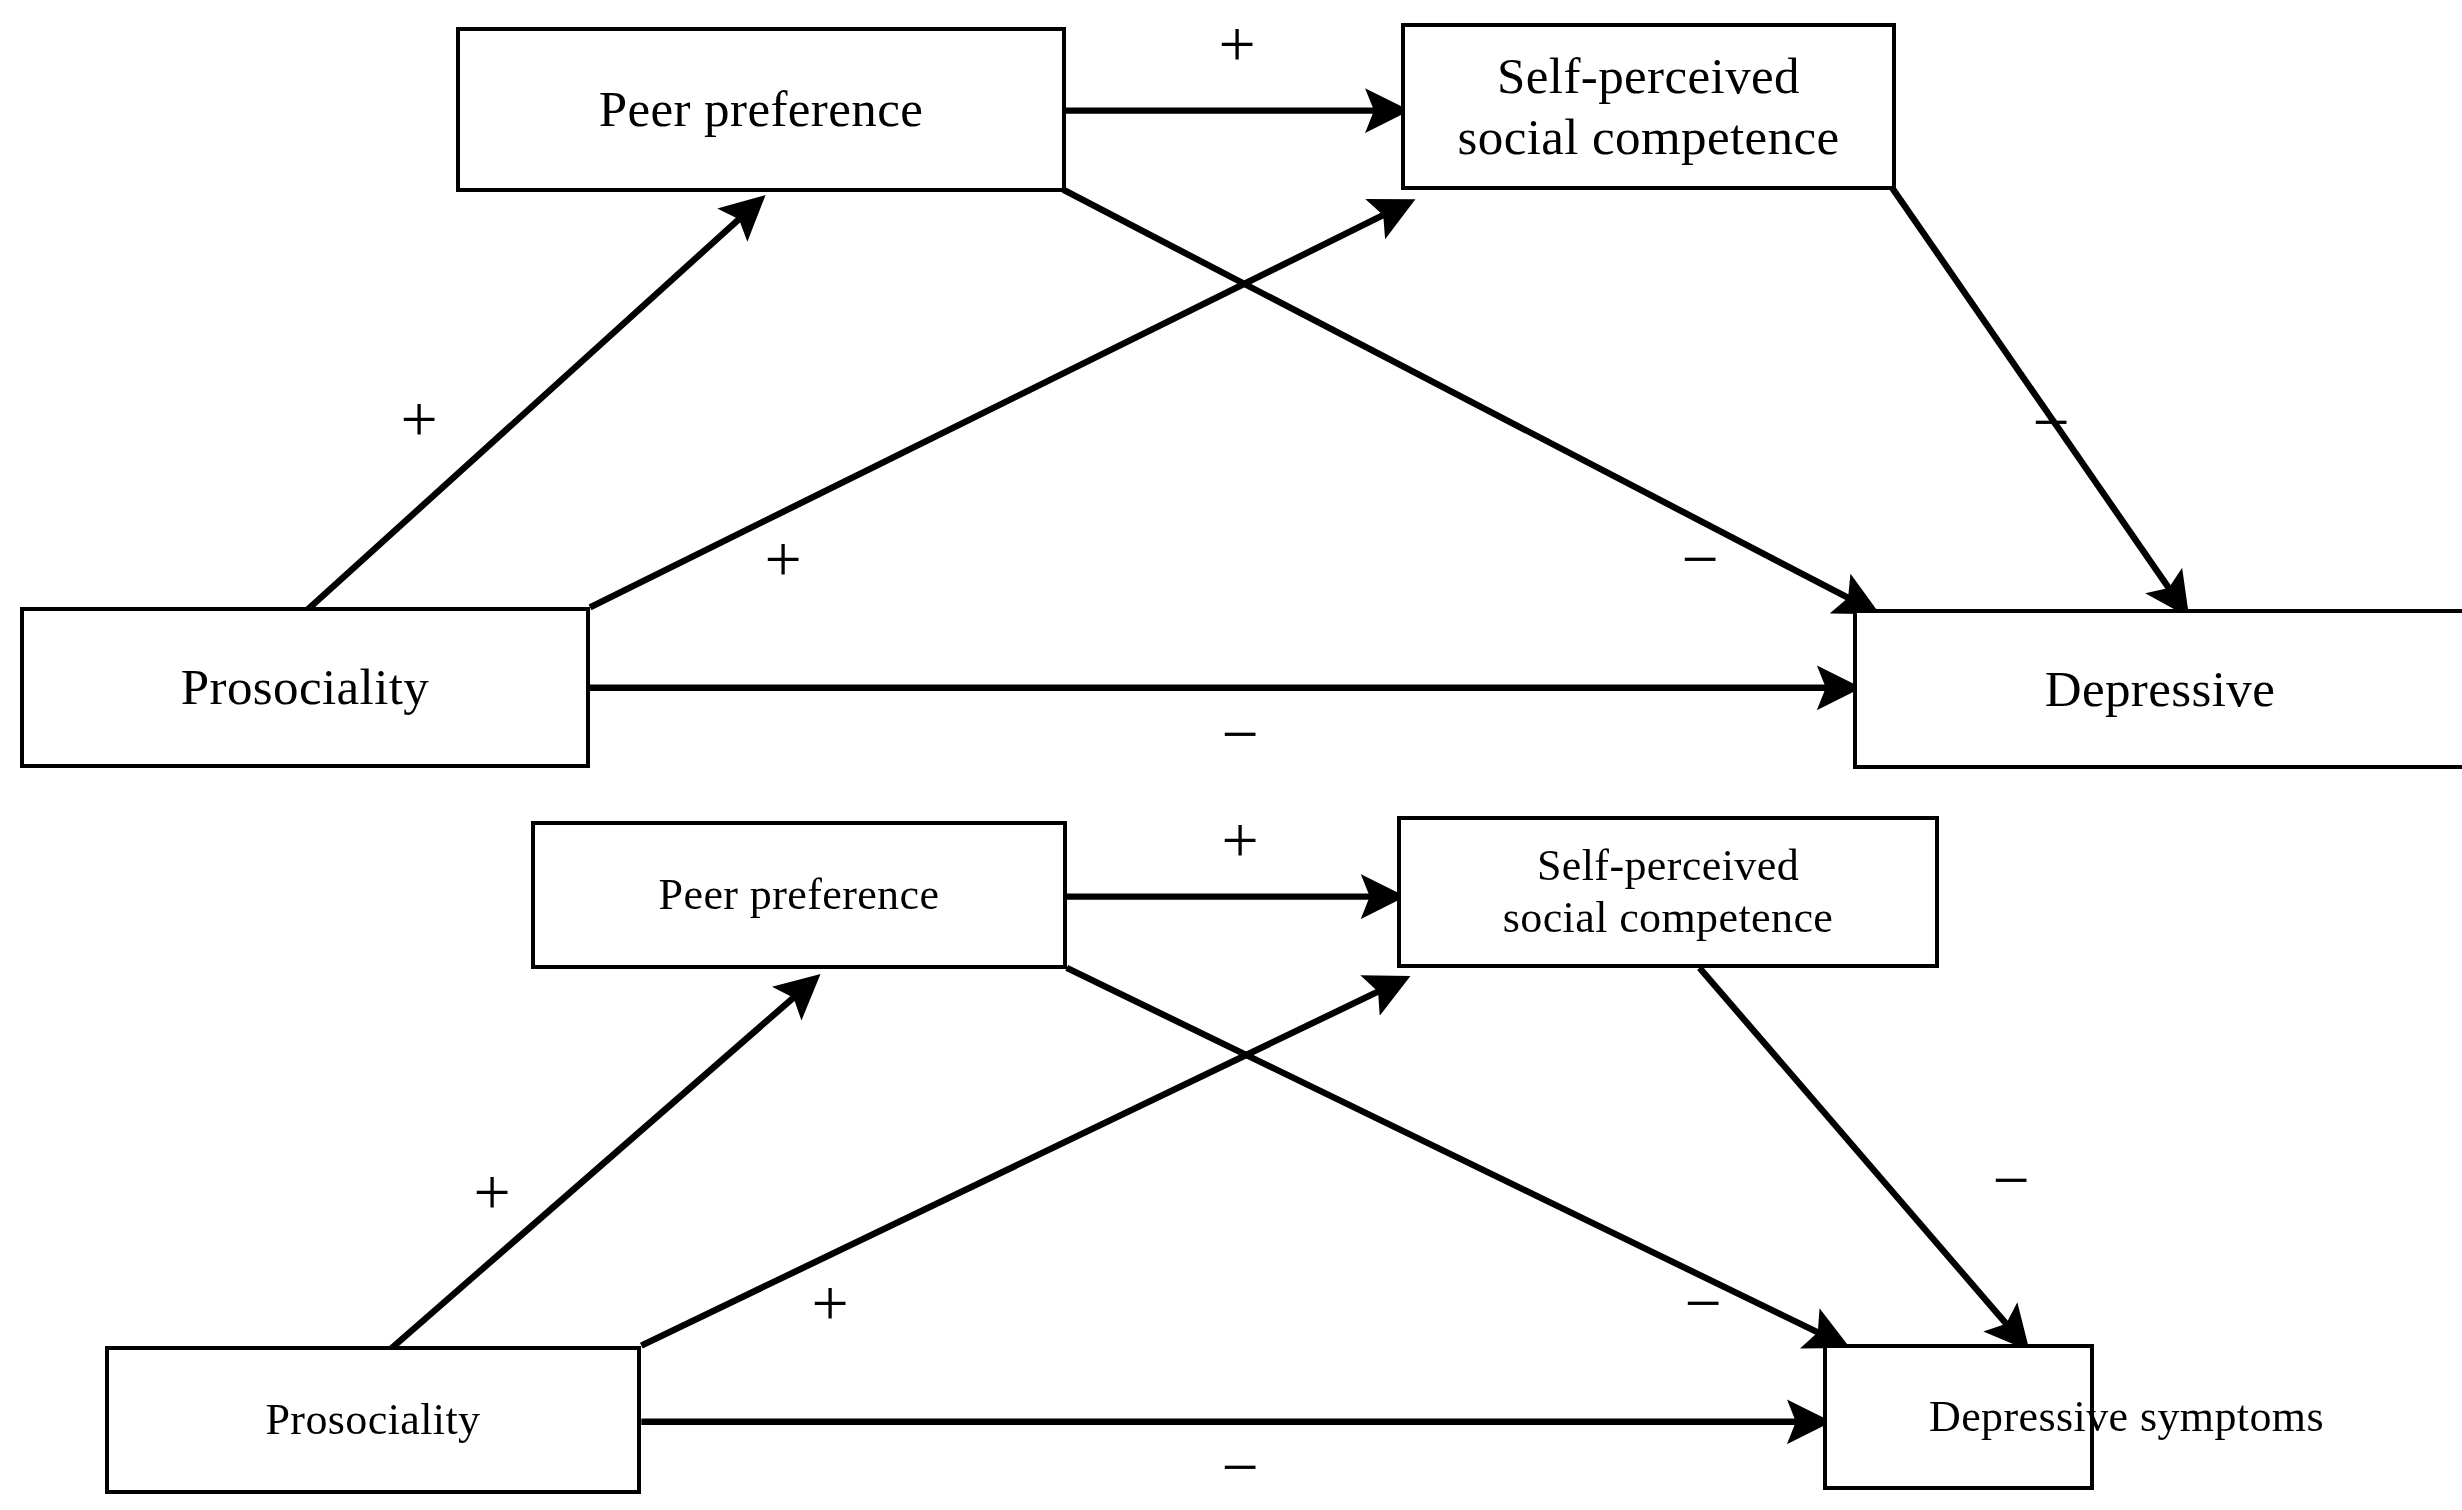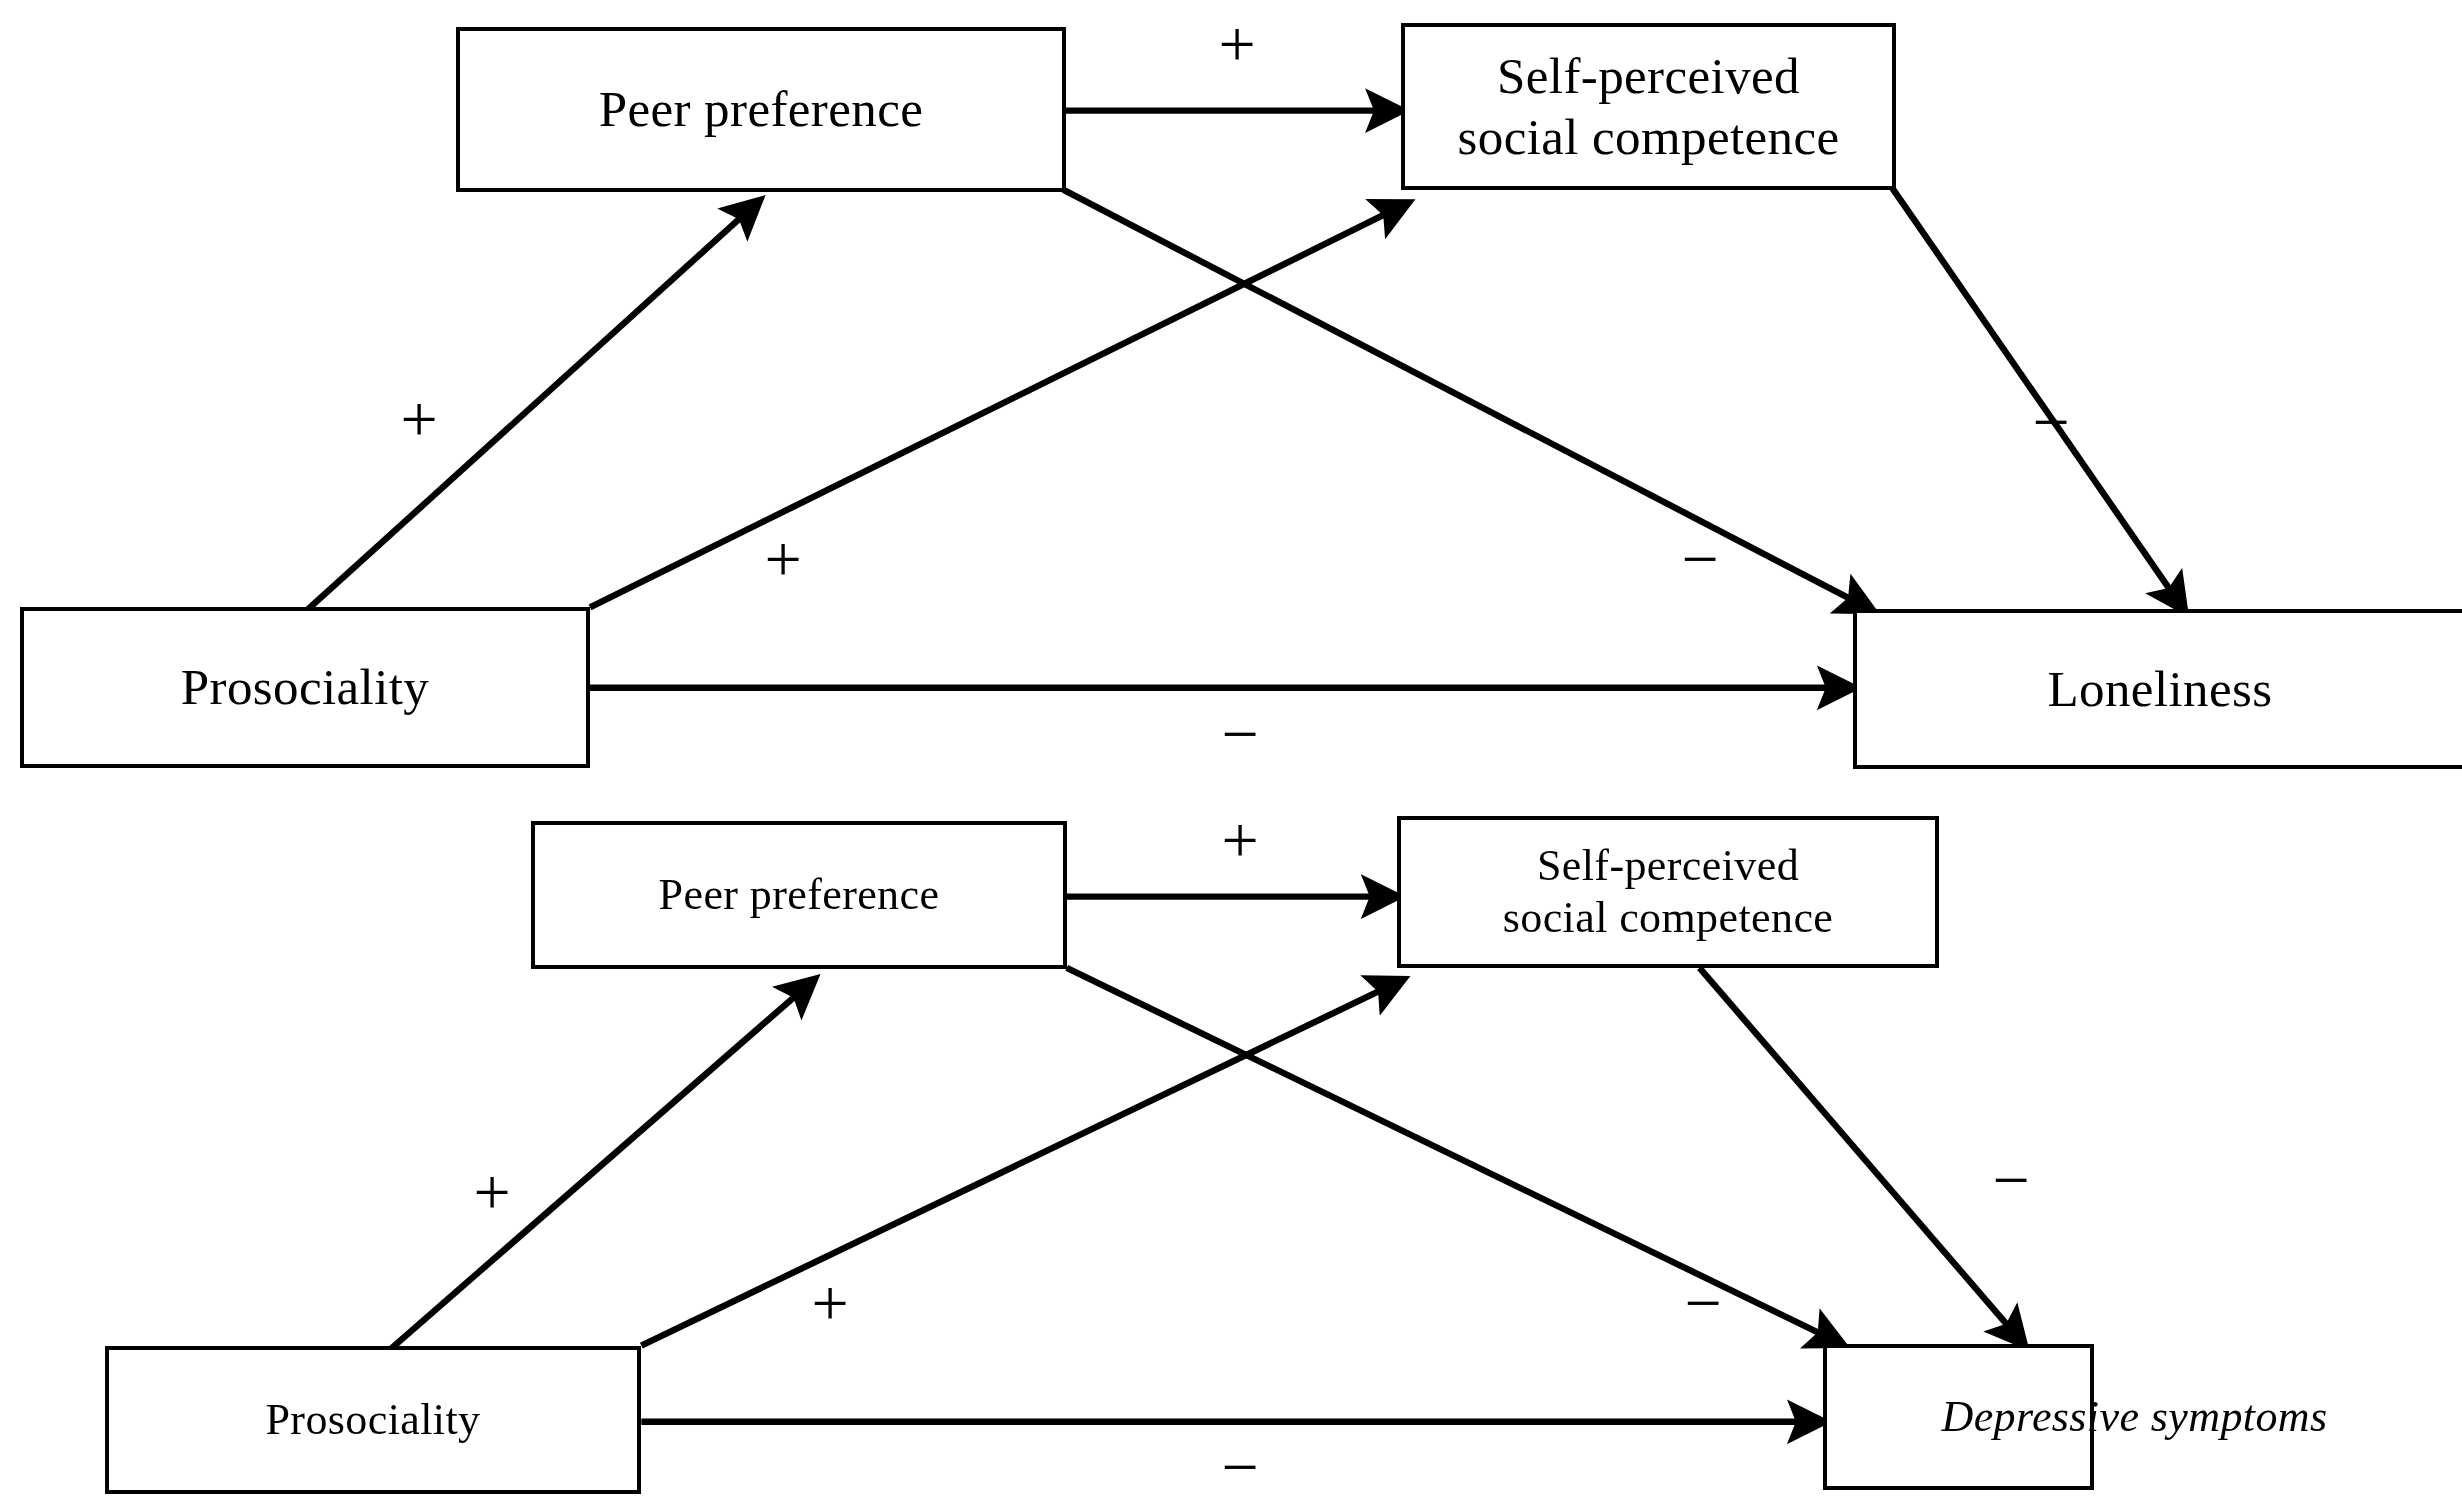--- a/index.html
+++ b/index.html
@@ -99,21 +99,21 @@
   <div class="node-box" style="left:1401px; top:23px; width:495px; height:167px;">
     <span class="node-label">Self-perceived
 social competence</span>
   </div>
 
   <div class="node-box" style="left:20px; top:607px; width:570px; height:161px;">
     <span class="node-label">Prosociality</span>
   </div>
 
   <div class="node-box" style="left:1853px; top:609px; width:614px; height:160px;">
-    <span class="node-label">Loneliness</span>
+    <span class="node-label">Depressive</span>
   </div>
 
   <div class="sign" style="left:1237px; top:44px;">+</div>
 
   <div class="sign" style="left:419px; top:419px;">+</div>
 
   <div class="sign" style="left:783px; top:559px;">+</div>
 
   <div class="sign" style="left:1700px; top:559px;">−</div>
 
@@ -128,21 +128,21 @@
   <div class="node-box" style="left:1397px; top:816px; width:542px; height:152px;">
     <span class="node-label" style="font-size:44px;">Self-perceived
 social competence</span>
   </div>
 
   <div class="node-box" style="left:105px; top:1346px; width:536px; height:148px;">
     <span class="node-label" style="font-size:44px;">Prosociality</span>
   </div>
 
   <div class="node-box" style="left:1823px; top:1344px; width:271px; height:146px;">
-    <span class="node-label" style="font-size:44px; white-space:nowrap; position:relative; left:176px;font-style:italic;">Depressive symptoms</span>
+    <span class="node-label" style="font-size:44px; white-space:nowrap; position:relative; left:168px;">Depressive symptoms</span>
   </div>
 
   <div class="sign" style="left:1240px; top:840px;">+</div>
 
   <div class="sign" style="left:492px; top:1192px;">+</div>
 
   <div class="sign" style="left:830px; top:1303px;">+</div>
 
   <div class="sign" style="left:1703px; top:1303px;">−</div>
 

